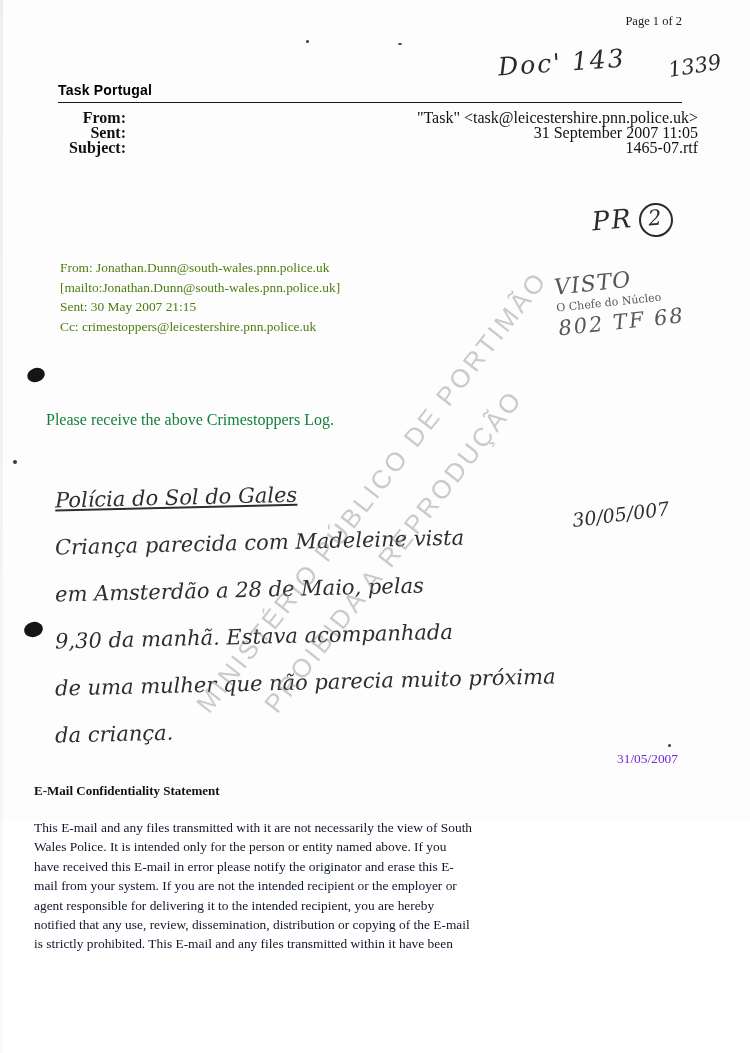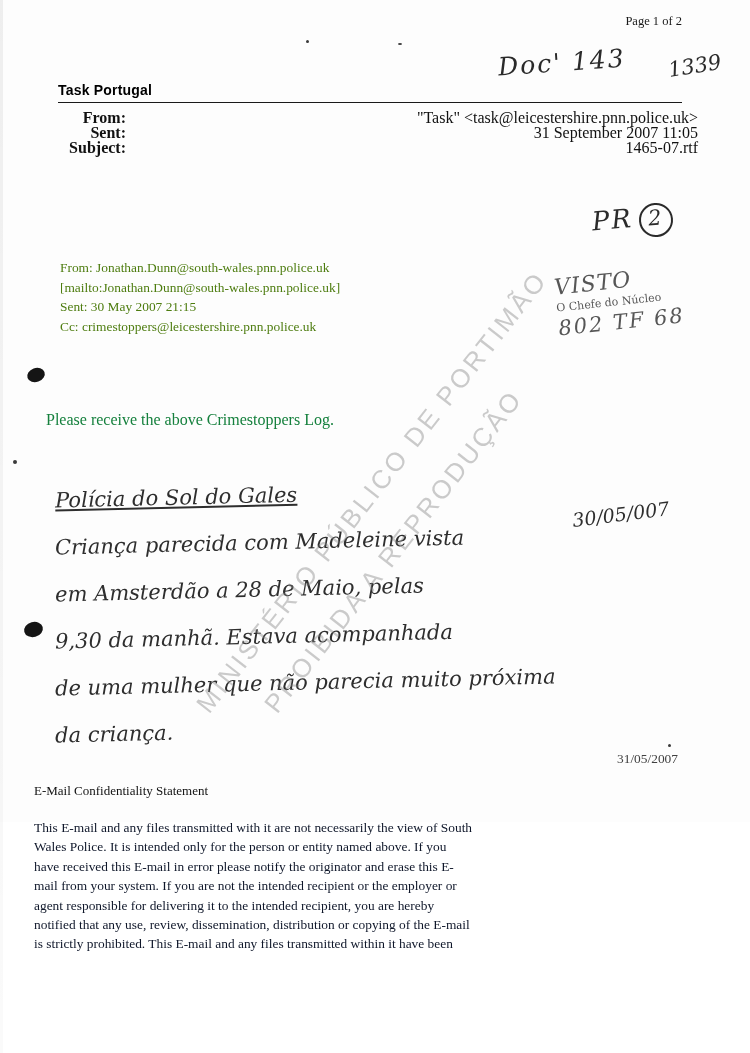--- a/index.html
+++ b/index.html
@@ -219,41 +219,41 @@
     transform: rotate(-52deg);
   }
 
   
   .conf-title {
     position: absolute;
     left: 34px;
     top: 783px;
     font-family: "Liberation Serif", serif;
     font-size: 13px;
-    font-weight: normal;
+    font-weight: bold;
     color: #111;
   }
   .conf-body {
     position: absolute;
     left: 34px;
     top: 818px;
     width: 440px;
     font-family: "Liberation Serif", serif;
     font-size: 13.4px;
     line-height: 19.4px;
     color: #0f172a;
   }
 
   .footer-date {
     position: absolute;
     right: 72px;
     bottom: 55px;
     font-family: "Liberation Serif", serif;
     font-size: 13.4px;
-    color: #404040;
+    color: #6d28d9;
   }
 
   
   .blob {
     position: absolute;
     background: #151515;
     border-radius: 50%;
   }
   .blob-a { left: 27px; top: 368px; width: 18px; height: 14px; transform: rotate(-20deg); }
   .blob-b { left: 24px; top: 622px; width: 19px; height: 15px; transform: rotate(-15deg); }

